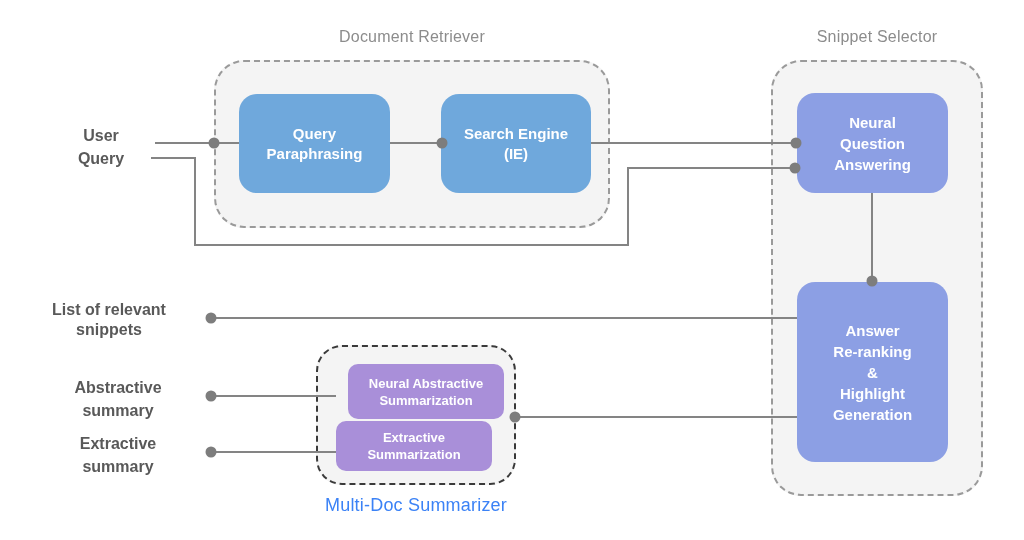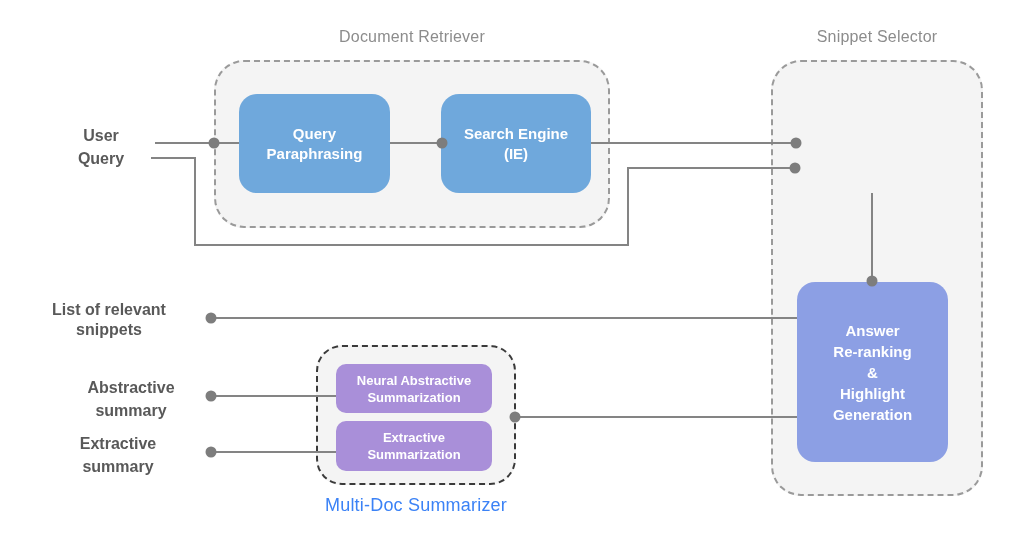--- a/index.html
+++ b/index.html
@@ -66,38 +66,41 @@
 
   <div class="group-title" style="left:196px; top:28px; width:396px;">Document Retriever</div>
   <div class="container" style="left:196px; top:60px; width:396px; height:168px;"></div>
   <div class="node blue" style="left:221px; top:94px; width:151px; height:99px;">Query
 Paraphrasing</div>
   <div class="node blue" style="left:423px; top:94px; width:150px; height:99px;">Search Engine
 (IE)</div>
 
   <div class="group-title" style="left:753px; top:28px; width:212px;">Snippet Selector</div>
   <div class="container" style="left:753px; top:60px; width:212px; height:436px;"></div>
+  <div class="node peri" style="left:779px; top:93px; width:151px; height:100px;">Neural
+Question
+Answering</div>
   <div class="node peri" style="left:779px; top:282px; width:151px; height:180px;">Answer
 Re-ranking
 &amp;
 Highlight
 Generation</div>
 
   <div class="container dark" style="left:298px; top:345px; width:200px; height:140px;"></div>
-  <div class="node purple" style="left:318px; top:364px; width:156px; height:49px;">Neural Abstractive
+  <div class="node purple" style="left:330px; top:364px; width:156px; height:55px;">Neural Abstractive
 Summarization</div>
   <div class="node purple" style="left:318px; top:421px; width:156px; height:50px;">Extractive
 Summarization</div>
   <div class="group-title" style="left:248px; top:495px; width:300px; font-size:18px; color:#3b82f6;">Multi-Doc Summarizer</div>
 
   <div class="side-label" style="left:33px; top:124px; width:100px; font-size:16px; line-height:23px;">User
 Query</div>
   <div class="side-label" style="left:17px; top:300px; width:148px; font-size:16px; line-height:20px;">List of relevant
 snippets</div>
-  <div class="side-label" style="left:43px; top:376px; width:140px; font-size:16px; line-height:23px;">Abstractive
+  <div class="side-label" style="left:30px; top:376px; width:140px; font-size:16px; line-height:23px;">Abstractive
 summary</div>
   <div class="side-label" style="left:30px; top:432px; width:140px; font-size:16px; line-height:23px;">Extractive
 summary</div>
 
   <svg class="wires" viewBox="0 0 1024 540">
     <g stroke="#848484" stroke-width="2" fill="none">
       <polyline points="137,143 221,143"></polyline>
       <polyline points="372,143 424,143"></polyline>
       <polyline points="573,143 779,143"></polyline>
       <polyline points="133,158 177,158 177,245 610,245 610,168 779,168"></polyline>

